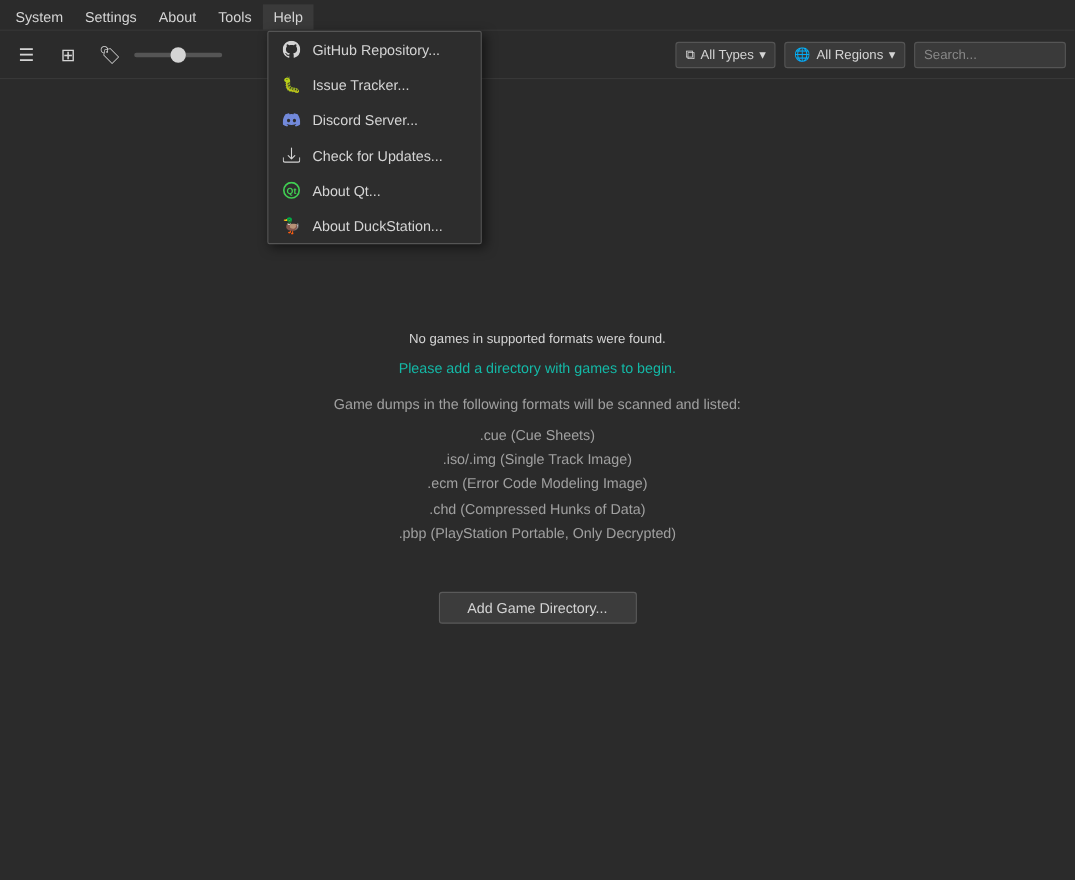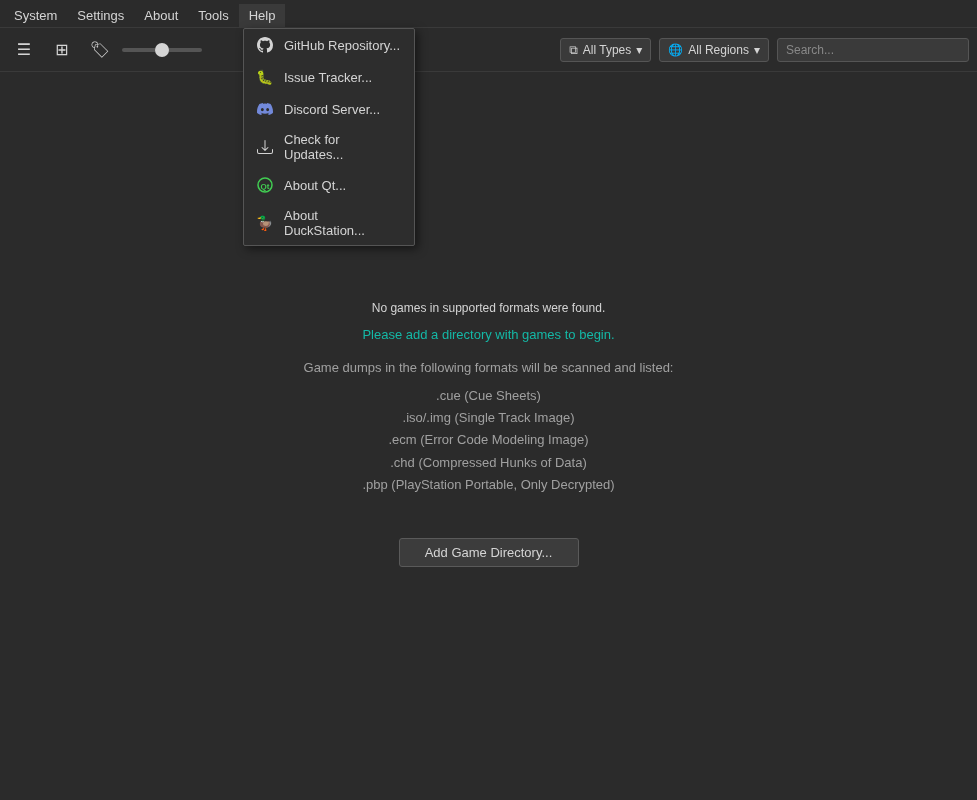--- a/index.html
+++ b/index.html
@@ -103,21 +103,21 @@
       font-size: 12px;
     }
 
     .search-box {
       background-color: #3a3a3a;
       border: 1px solid #555;
       border-radius: 3px;
       padding: 4px 8px;
       color: #d4d4d4;
       font-size: 12px;
-      width: 192px;
+      width: 138px;
       outline: none;
     }
 
     .search-box::placeholder {
       color: #888;
     }
 
     
     #main-content {
       display: flex;
@@ -167,21 +167,21 @@
       cursor: pointer;
       font-size: 13px;
       min-width: 180px;
     }
 
     
     #help-dropdown {
       position: absolute;
       top: 28px;
       left: 243px;
-      width: 172px;
+      width: 195px;
       background-color: #2d2d2d;
       border: 1px solid #555;
       border-radius: 2px;
       z-index: 1000;
       box-shadow: 3px 3px 10px rgba(0,0,0,0.5);
     }
 
     .dropdown-item {
       display: flex;
       align-items: center;

